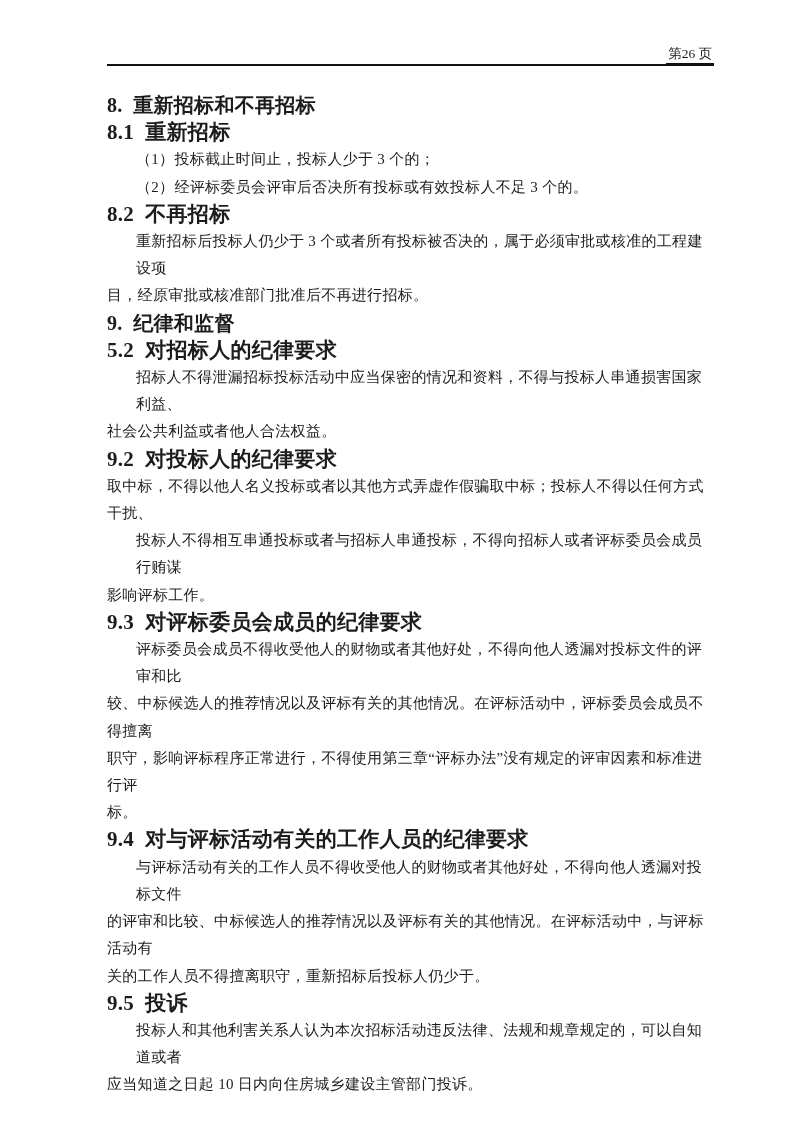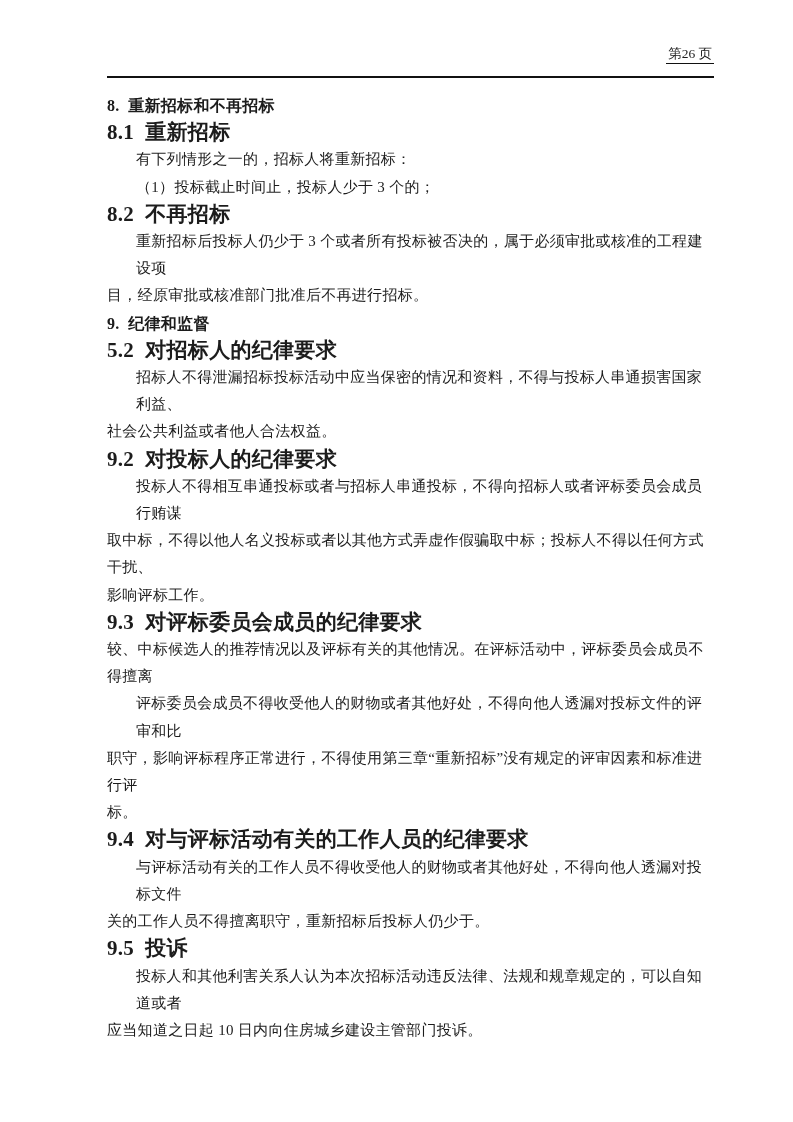--- a/index.html
+++ b/index.html
@@ -16,42 +16,42 @@
     overflow: hidden;
   }
   .page-header {
     position: absolute;
     left: 107px;
     top: 44px;
     width: 607px;
     text-align: right;
     font-size: 13.5px;
     line-height: 20px;
-    padding-bottom: 12px;
+    padding-bottom: 0;
     border-bottom: 2px solid #111111;
   }
   .page-header .page-num {
     border-bottom: 1px solid #111111;
     padding: 0 2px 2px 2px;
   }
   .doc-content {
     position: absolute;
     left: 107px;
     top: 92px;
     width: 607px;
   }
   .line {
     font-size: 15px;
     line-height: 27.2px;
     white-space: pre-wrap;
     letter-spacing: 0.3px;
   }
   .h1 {
     font-weight: bold;
-    font-size: 16px;
+    font-size: 20px;
   }
   .h2 {
     font-weight: bold;
     font-size: 21px;
   }
   .indent {
     padding-left: 29px;
   }
   .flush {
     padding-left: 0;
@@ -60,38 +60,39 @@
 </head>
 <body>
 
 <div class="page-header">
   <span class="page-num">第26 页</span>
 </div>
 
 <div class="doc-content">
   <div class="line h1">8.  重新招标和不再招标</div>
   <div class="line h2">8.1  重新招标</div>
-  <div class="line indent">有下列情形之一的，招标人将重新招标：</div>
   <div class="line indent">（1）投标截止时间止，投标人少于 3 个的；</div>
+  <div class="line indent">（2）经评标委员会评审后否决所有投标或有效投标人不足 3 个的。</div>
   <div class="line h2">8.2  不再招标</div>
   <div class="line indent">重新招标后投标人仍少于 3 个或者所有投标被否决的，属于必须审批或核准的工程建设项</div>
   <div class="line flush">目，经原审批或核准部门批准后不再进行招标。</div>
   <div class="line h1">9.  纪律和监督</div>
   <div class="line h2">5.2  对招标人的纪律要求</div>
   <div class="line indent">招标人不得泄漏招标投标活动中应当保密的情况和资料，不得与投标人串通损害国家利益、</div>
   <div class="line flush">社会公共利益或者他人合法权益。</div>
   <div class="line h2">9.2  对投标人的纪律要求</div>
+  <div class="line flush">取中标，不得以他人名义投标或者以其他方式弄虚作假骗取中标；投标人不得以任何方式干扰、</div>
   <div class="line indent">投标人不得相互串通投标或者与招标人串通投标，不得向招标人或者评标委员会成员行贿谋</div>
-  <div class="line flush">取中标，不得以他人名义投标或者以其他方式弄虚作假骗取中标；投标人不得以任何方式干扰、</div>
   <div class="line flush">影响评标工作。</div>
   <div class="line h2">9.3  对评标委员会成员的纪律要求</div>
+  <div class="line indent">评标委员会成员不得收受他人的财物或者其他好处，不得向他人透漏对投标文件的评审和比</div>
   <div class="line flush">较、中标候选人的推荐情况以及评标有关的其他情况。在评标活动中，评标委员会成员不得擅离</div>
-  <div class="line indent">评标委员会成员不得收受他人的财物或者其他好处，不得向他人透漏对投标文件的评审和比</div>
-  <div class="line flush">职守，影响评标程序正常进行，不得使用第三章“重新招标”没有规定的评审因素和标准进行评</div>
+  <div class="line flush">职守，影响评标程序正常进行，不得使用第三章“评标办法”没有规定的评审因素和标准进行评</div>
   <div class="line flush">标。</div>
   <div class="line h2">9.4  对与评标活动有关的工作人员的纪律要求</div>
   <div class="line indent">与评标活动有关的工作人员不得收受他人的财物或者其他好处，不得向他人透漏对投标文件</div>
+  <div class="line flush">的评审和比较、中标候选人的推荐情况以及评标有关的其他情况。在评标活动中，与评标活动有</div>
   <div class="line flush">关的工作人员不得擅离职守，重新招标后投标人仍少于。</div>
   <div class="line h2">9.5  投诉</div>
   <div class="line indent">投标人和其他利害关系人认为本次招标活动违反法律、法规和规章规定的，可以自知道或者</div>
   <div class="line flush">应当知道之日起 10 日内向住房城乡建设主管部门投诉。</div>
 
 </div>
 
 </body></html>

